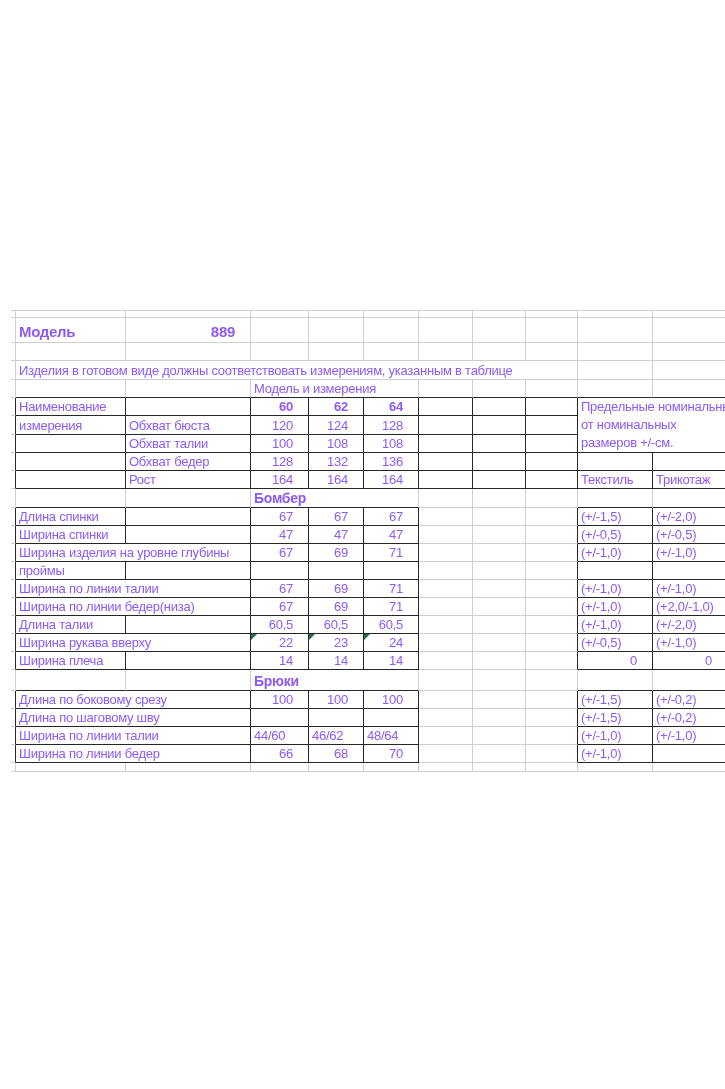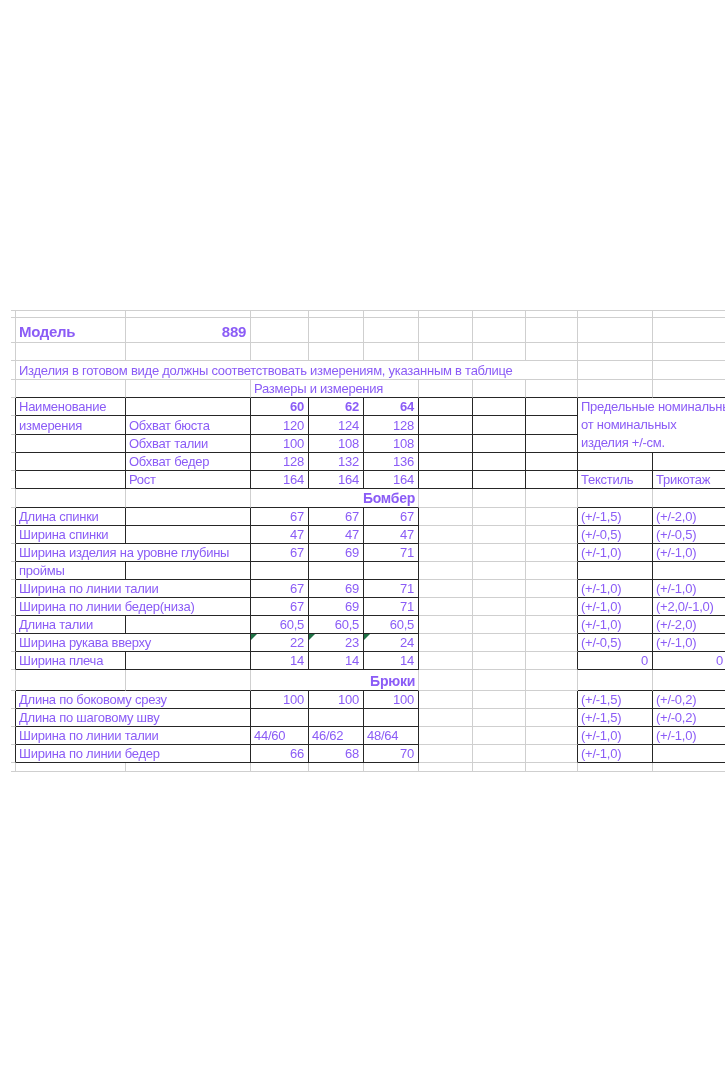--- a/index.html
+++ b/index.html
@@ -9,23 +9,23 @@
               position:absolute;left:11px;top:310px;width:725px;font-size:13px;color:#8b5cf6;}
   td{box-sizing:border-box;padding:0 3px 1px 3px;vertical-align:bottom;white-space:nowrap;
      overflow:visible;letter-spacing:-0.25px;position:relative;line-height:15px;font-family:"Liberation Sans",sans-serif;}
   
   .rf{border-right:1px solid #cfcfcf}
   .bf{border-bottom:1px solid #cfcfcf}
   .tf{border-top:1px solid #cfcfcf}
   
   .rd{border-right:1px solid #262626}
   .bd{border-bottom:1px solid #262626}
-  .num{text-align:right;padding-right:4px}
+  .num{text-align:right;padding-right:15px}
   .bold{font-weight:700}
-  .c{text-align:right}
+  .c{text-align:left}
   .fs15{font-size:15px;line-height:18px;letter-spacing:-0.3px}
   .fs14{font-size:14px;line-height:16px}
   .tol-head{vertical-align:top;padding:0 3px}
   .tol-head div{line-height:17.5px;height:18px;overflow:visible;white-space:nowrap}
   .flag-tri{position:absolute;left:0;top:0;width:0;height:0;
             border-top:6px solid #1e7145;border-right:6px solid transparent;}
 </style>
 </head>
 <body>
 
@@ -92,42 +92,42 @@
           <td class="rf bf"></td>
           <td class="rf bf" colspan="8">Изделия в готовом виде должны соответствовать измерениям, указанным в таблице</td>
           <td class="rf bf"></td>
           <td class="rf bf"></td>
           <td class="bf"></td>
         </tr>
         <tr style="height: 18px;">
           <td class="rf bf"></td>
           <td class="rf bd"></td>
           <td class="rf bd"></td>
-          <td class="rf bd" colspan="3">Размеры и измерения</td>
+          <td class="rf bd" colspan="3">Модель и измерения</td>
           <td class="rf bd"></td>
           <td class="rf bd"></td>
           <td class="rf bd"></td>
           <td class="rf bd"></td>
           <td class="rf bd"></td>
           <td class="bf"></td>
         </tr>
         <tr style="height: 18px;">
           <td class="rd bf"></td>
           <td class="rd bd">Наименование</td>
           <td class="rd bd"></td>
           <td class="rd bd num bold">60</td>
           <td class="rd bd num bold">62</td>
           <td class="rd bd num bold">64</td>
           <td class="rd bd"></td>
           <td class="rd bd"></td>
           <td class="rd bd"></td>
           <td class="rd bd tol-head" colspan="2" rowspan="3">
             <div>Предельные номинальных</div>
             <div>от номинальных</div>
-            <div>изделия +/-см.</div>
+            <div>размеров +/-см.</div>
           </td>
           <td class="bf"></td>
         </tr>
         <tr style="height: 18px;">
           <td class="rd bf"></td>
           <td class="rd bd">измерения</td>
           <td class="rd bd">Обхват бюста</td>
           <td class="rd bd num">120</td>
           <td class="rd bd num">124</td>
           <td class="rd bd num">128</td>

